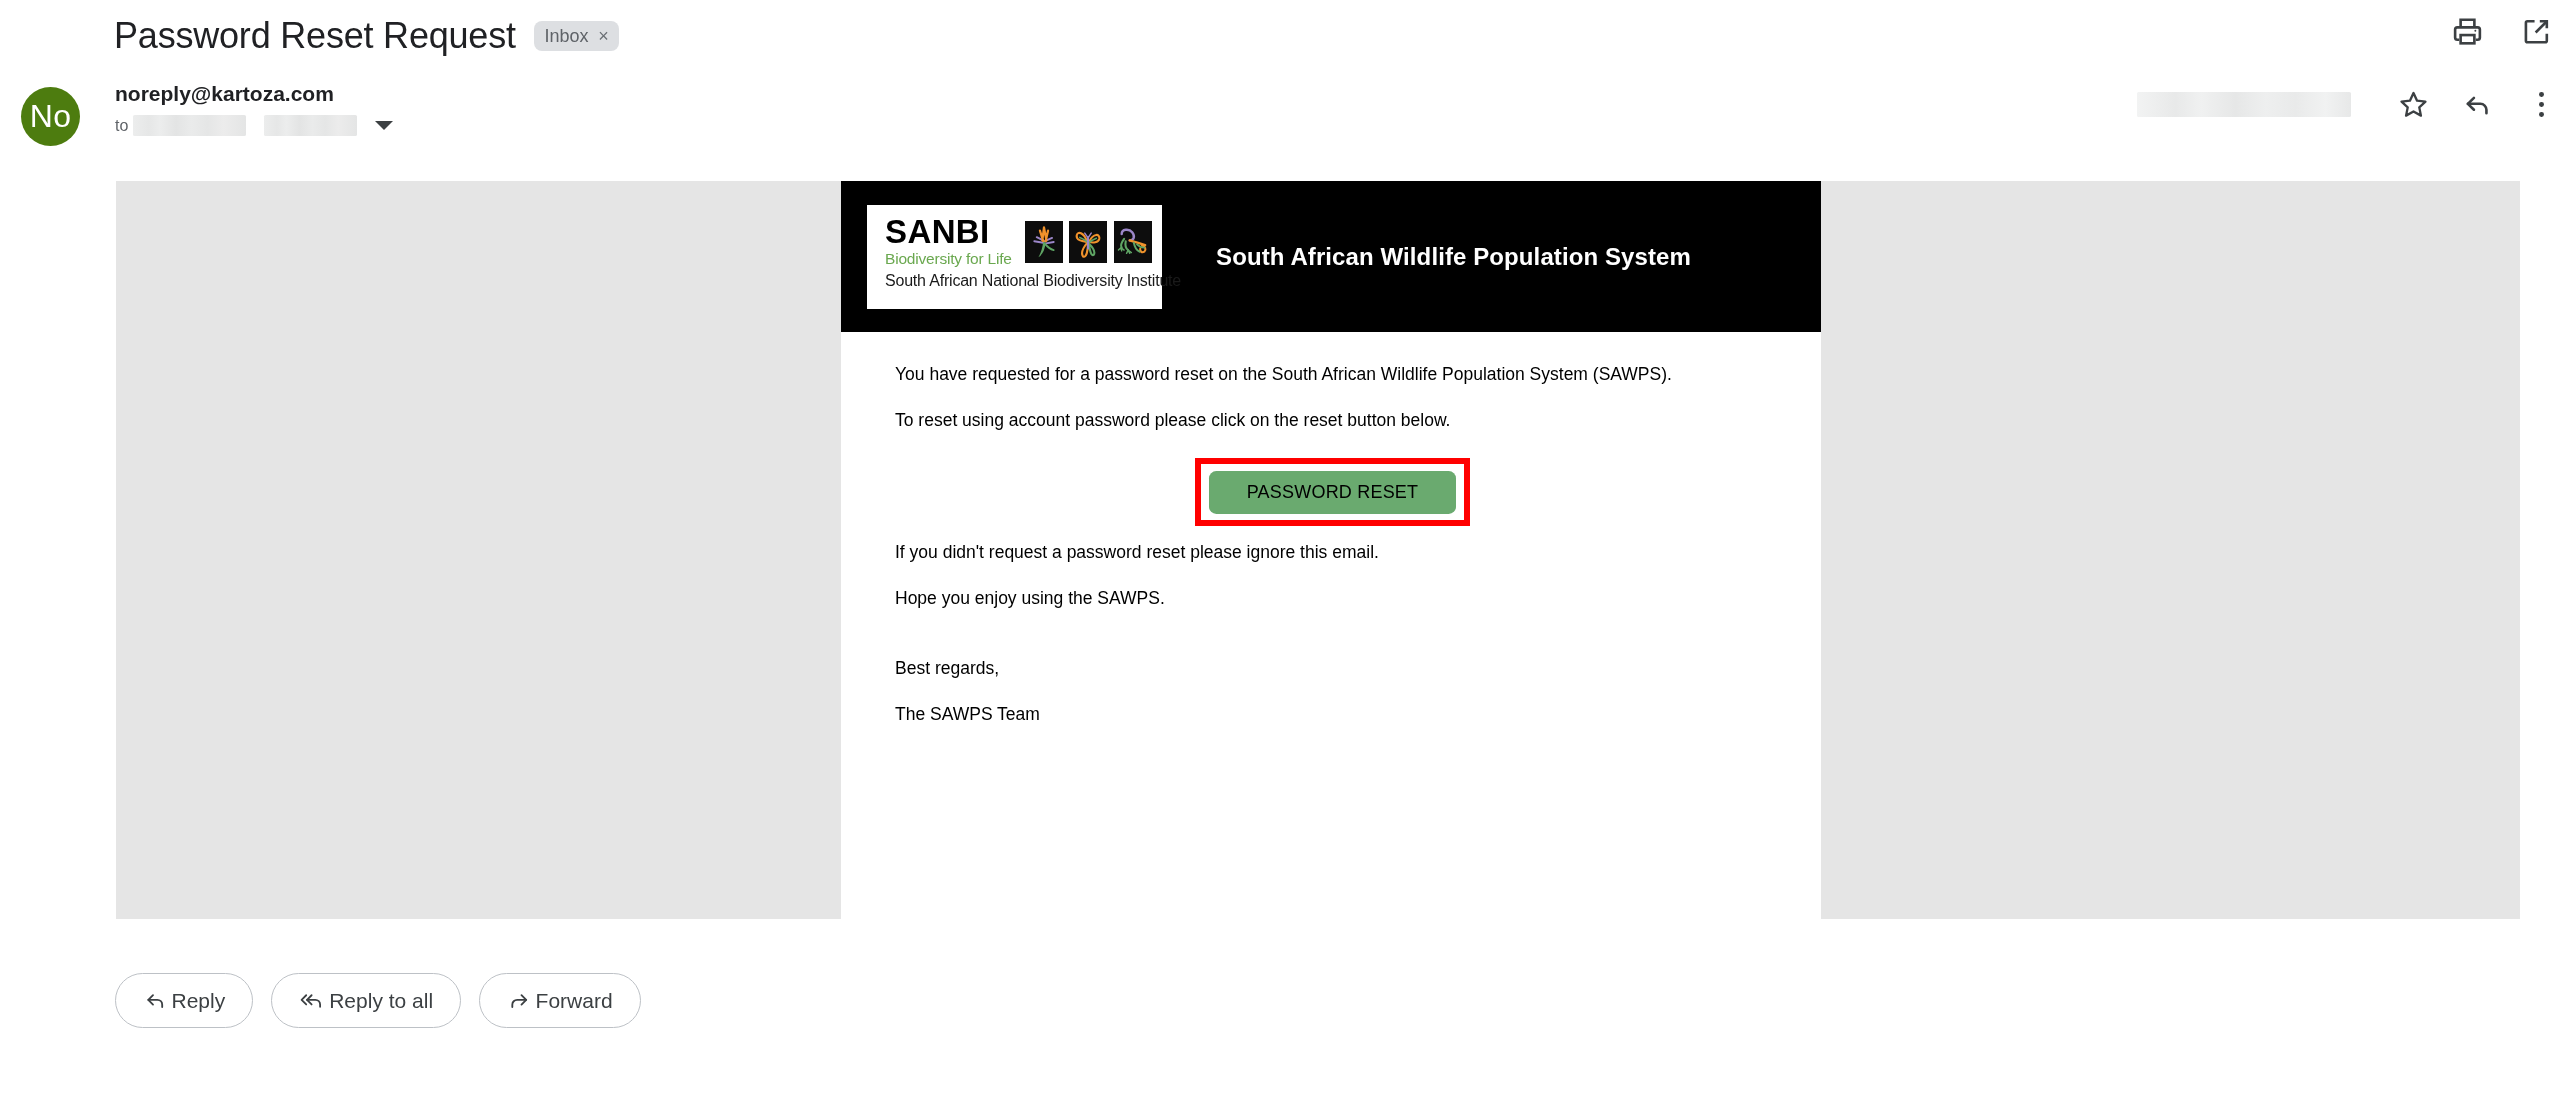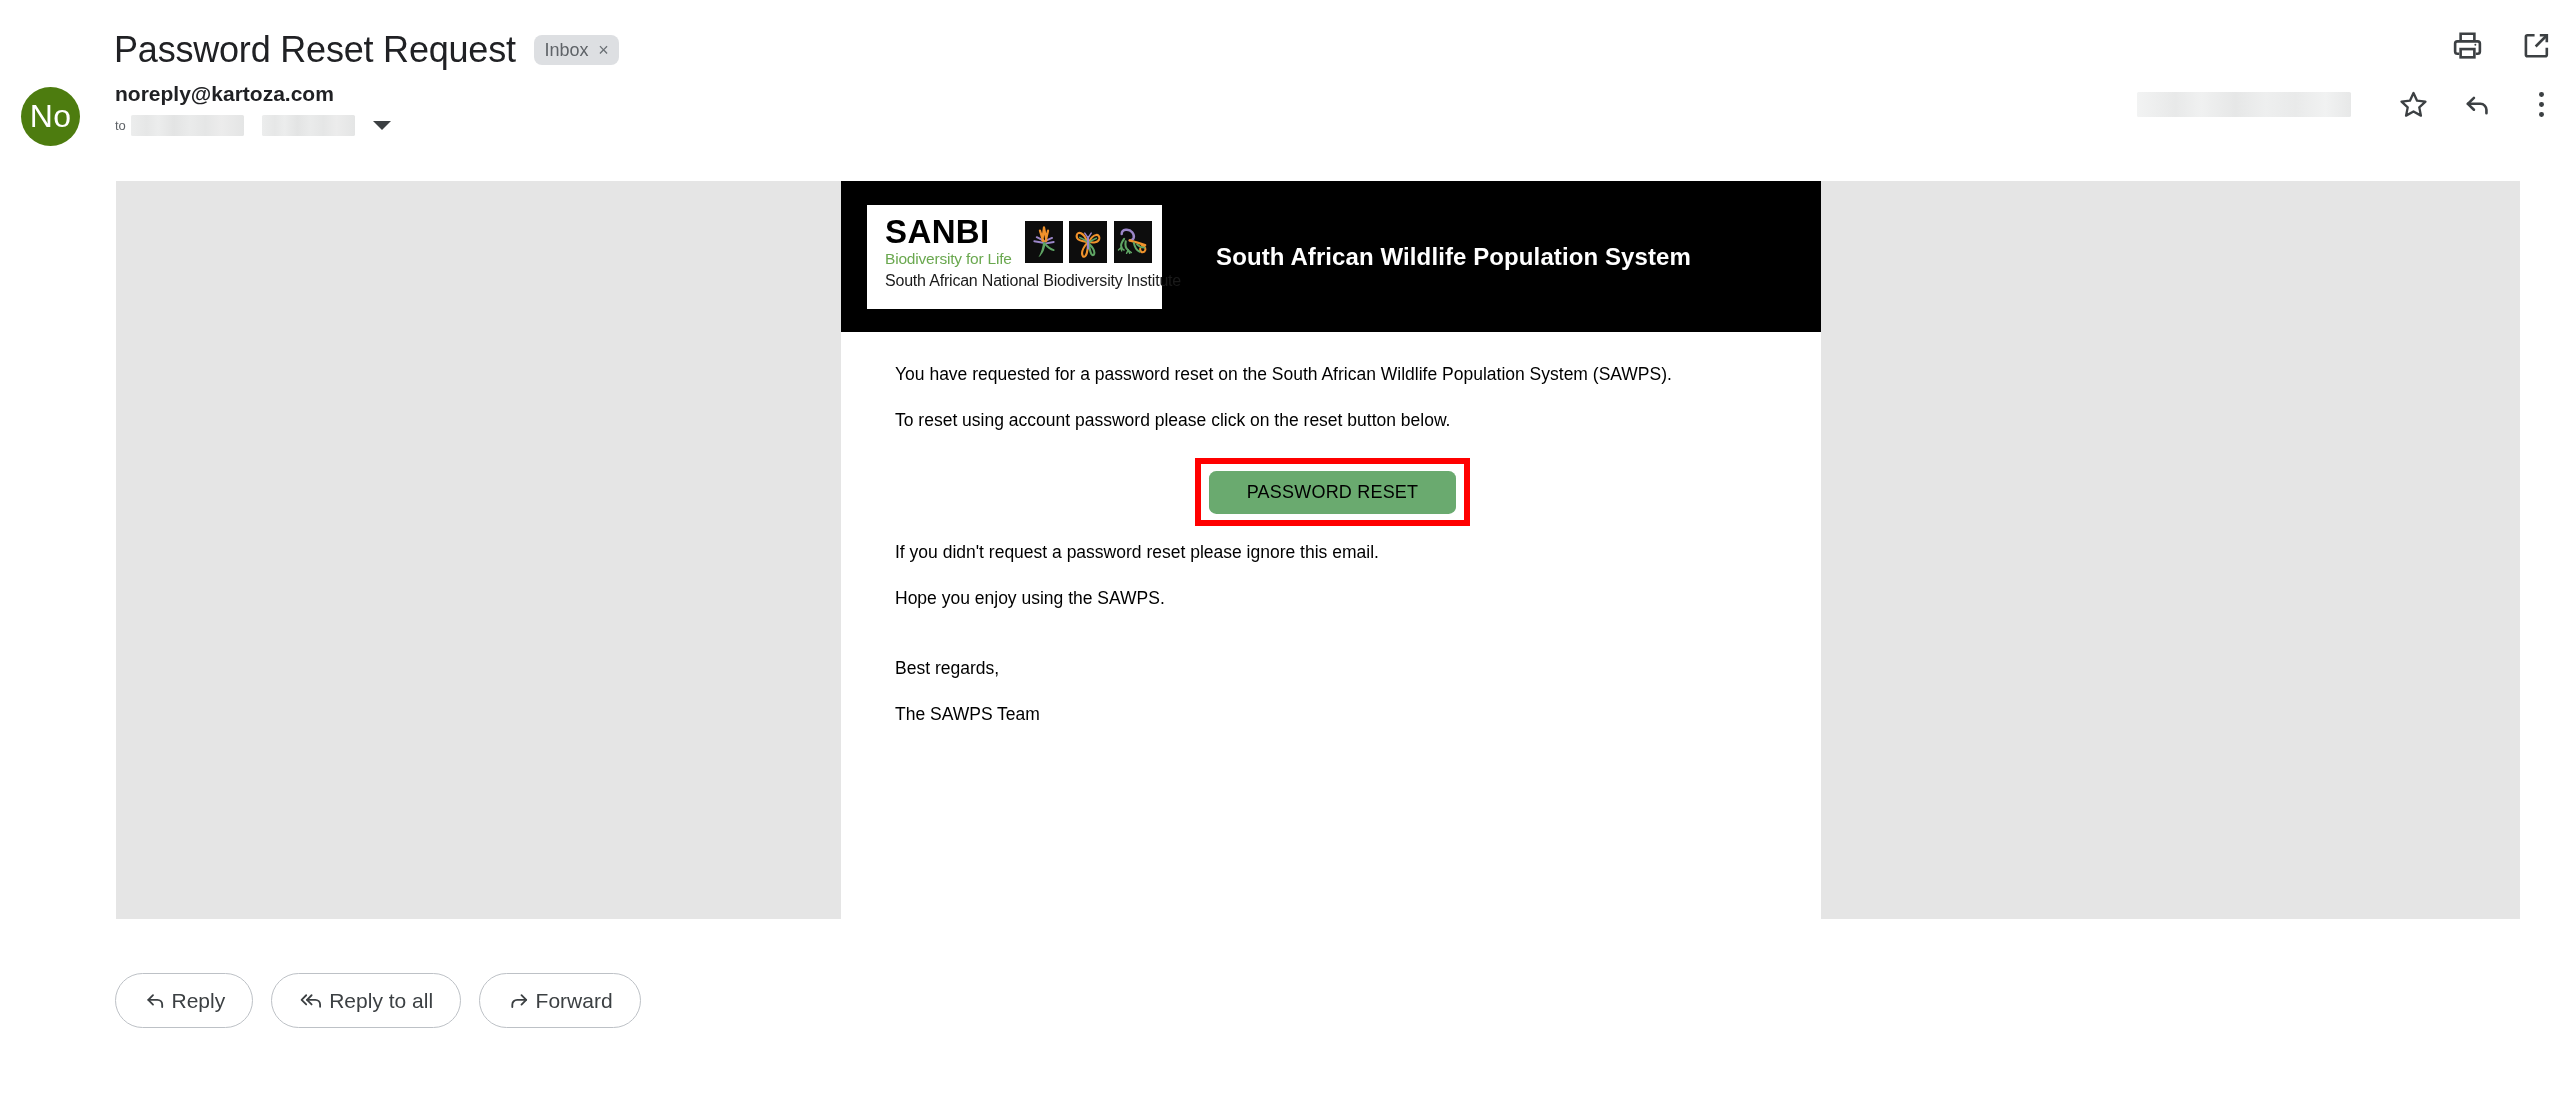--- a/index.html
+++ b/index.html
@@ -16,21 +16,21 @@
     position: relative;
     width: 2576px;
     height: 1094px;
     background: #ffffff;
     overflow: hidden;
   }
 
   
   .subject-row {
     position: absolute;
-    left: 0; top: 14px;
+    left: 0; top: 0;
     width: 2576px; height: 72px;
     display: flex;
     align-items: center;
   }
   .subject-title {
     margin-left: 114px;
     font-size: 36px;
     font-weight: 400;
     color: #202124;
     letter-spacing: -0.2px;
@@ -84,21 +84,21 @@
     font-size: 21px;
     font-weight: bold;
     color: #202124;
     line-height: 28px;
     white-space: nowrap;
   }
   .sender-to {
     margin-top: 5.7px;
     display: flex;
     align-items: center;
-    font-size: 13px;
+    font-size: 16px;
     color: #5f6368;
     line-height: 23px;
   }
   .redact {
     display: inline-block;
     background: linear-gradient(90deg,
       #eceded 0%, #e6e7e7 14%, #eceded 24%, #e3e4e4 38%,
       #eaebeb 52%, #e5e6e6 66%, #ececec 80%, #e4e5e5 100%);
     border-radius: 1.6px;
     vertical-align: middle;

